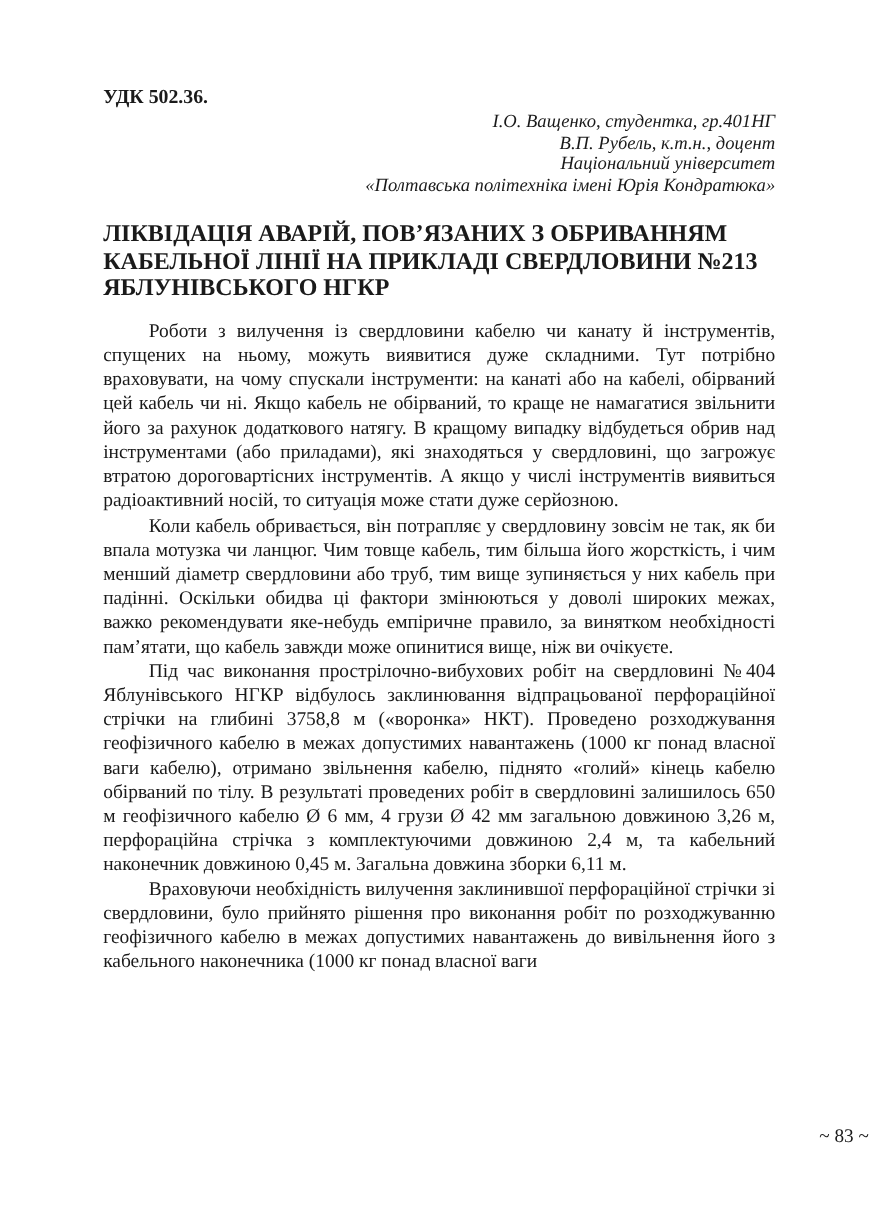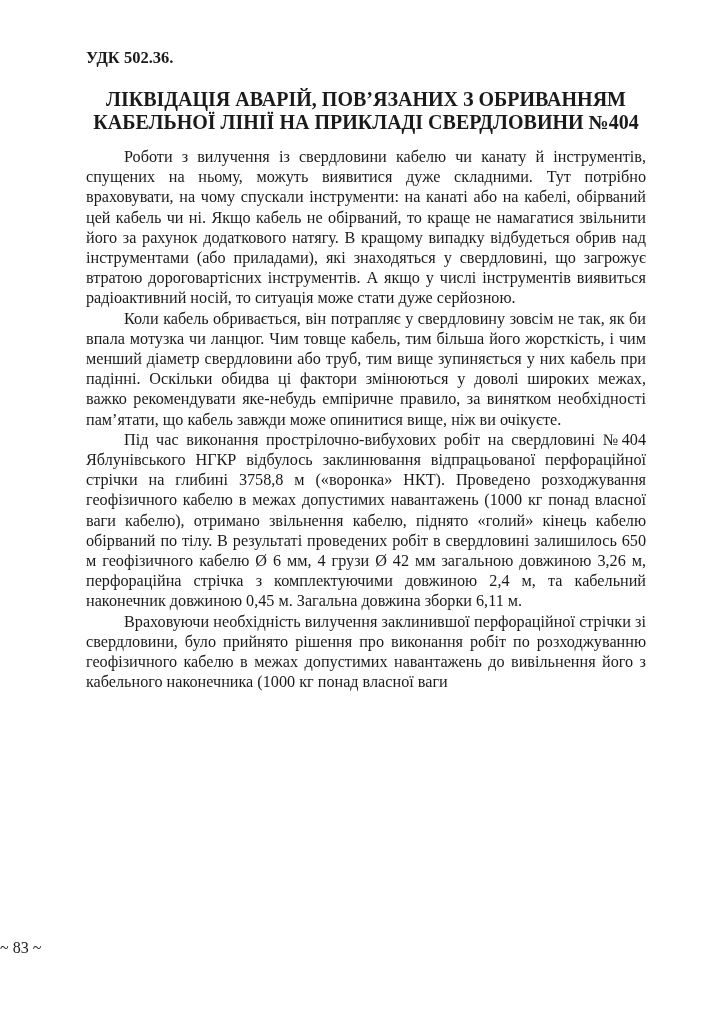--- a/index.html
+++ b/index.html
@@ -14,76 +14,82 @@
     font-family: "Liberation Serif", "DejaVu Serif", serif;
     color: #1a1a1a;
     overflow: hidden;
   }
   .page {
     position: absolute;
     top: 0; left: 0;
     width: 724px;
     height: 1024px;
     box-sizing: border-box;
-    padding: 48px 78px 0 86px;
+    padding: 71px 78px 0 86px;
     background: #ffffff;
   }
   .udc {
     font-weight: bold;
     font-size: 16.5px;
     line-height: 19px;
     text-align: left;
     margin: 0;
   }
   .byline {
     margin-top: 3px;
     text-align: right;
     font-style: italic;
     font-size: 15.5px;
     line-height: 17.6px;
   }
   .byline div { white-space: nowrap; }
   .title {
     margin-top: 21px;
-    text-align: center;
     font-weight: bold;
     font-size: 20px;
     line-height: 22.5px;
   }
   .body-text {
     margin-top: 14px;
     font-size: 16.2px;
     line-height: 20.2px;
     text-align: justify;
   }
   .body-text p {
     margin: 0;
     text-indent: 38px;
   }
   .footer {
     position: absolute;
     top: 938px;
     left: 0;
     width: 724px;
-    text-align: left;
+    text-align: right;
     font-size: 16px;
     line-height: 19px;
   }
 </style>
 </head>
 <body>
 
 <div class="page">
 
   <div class="udc">УДК 502.36.</div>
 
+  <div class="byline">
+    <div>І.О. Ващенко, студентка, гр.401НГ</div>
+    <div>В.П. Рубель, к.т.н., доцент</div>
+    <div>Національний університет</div>
+    <div>«Полтавська політехніка імені Юрія Кондратюка»</div>
+  </div>
 
   <div class="title">
     <div>ЛІКВІДАЦІЯ АВАРІЙ, ПОВ’ЯЗАНИХ З ОБРИВАННЯМ</div>
-    <div>КАБЕЛЬНОЇ ЛІНІЇ НА ПРИКЛАДІ СВЕРДЛОВИНИ №404</div>
+    <div>КАБЕЛЬНОЇ ЛІНІЇ НА ПРИКЛАДІ СВЕРДЛОВИНИ №213</div>
+    <div>ЯБЛУНІВСЬКОГО НГКР</div>
   </div>
 
   <div class="body-text">
     <p>Роботи з вилучення із свердловини кабелю чи канату й інструментів, спущених на ньому, можуть виявитися дуже складними. Тут потрібно враховувати, на чому спускали інструменти: на канаті або на кабелі, обірваний цей кабель чи ні. Якщо кабель не обірваний, то краще не намагатися звільнити його за рахунок додаткового натягу. В кращому випадку відбудеться обрив над інструментами (або приладами), які знаходяться у свердловині, що загрожує втратою дороговартісних інструментів. А якщо у числі інструментів виявиться радіоактивний носій, то ситуація може стати дуже серйозною.</p>
     <p>Коли кабель обривається, він потрапляє у свердловину зовсім не так, як би впала мотузка чи ланцюг. Чим товще кабель, тим більша його жорсткість, і чим менший діаметр свердловини або труб, тим вище зупиняється у них кабель при падінні. Оскільки обидва ці фактори змінюються у доволі широких межах, важко рекомендувати яке-небудь емпіричне правило, за винятком необхідності пам’ятати, що кабель завжди може опинитися вище, ніж ви очікуєте.</p>
     <p>Під час виконання прострілочно-вибухових робіт на свердловині №404 Яблунівського НГКР відбулось заклинювання відпрацьованої перфораційної стрічки на глибині 3758,8 м («воронка» НКТ). Проведено розходжування геофізичного кабелю в межах допустимих навантажень (1000 кг понад власної ваги кабелю), отримано звільнення кабелю, піднято «голий» кінець кабелю обірваний по тілу. В результаті проведених робіт в свердловині залишилось 650 м геофізичного кабелю Ø 6 мм, 4 грузи Ø 42 мм загальною довжиною 3,26 м, перфораційна стрічка з комплектуючими довжиною 2,4 м, та кабельний наконечник довжиною 0,45 м. Загальна довжина зборки 6,11 м.</p>
     <p>Враховуючи необхідність вилучення заклинившої перфораційної стрічки зі свердловини, було прийнято рішення про виконання робіт по розходжуванню геофізичного кабелю в межах допустимих навантажень до вивільнення його з кабельного наконечника (1000 кг понад власної ваги</p>
   </div>
 
   <div class="footer">~ 83 ~</div>

